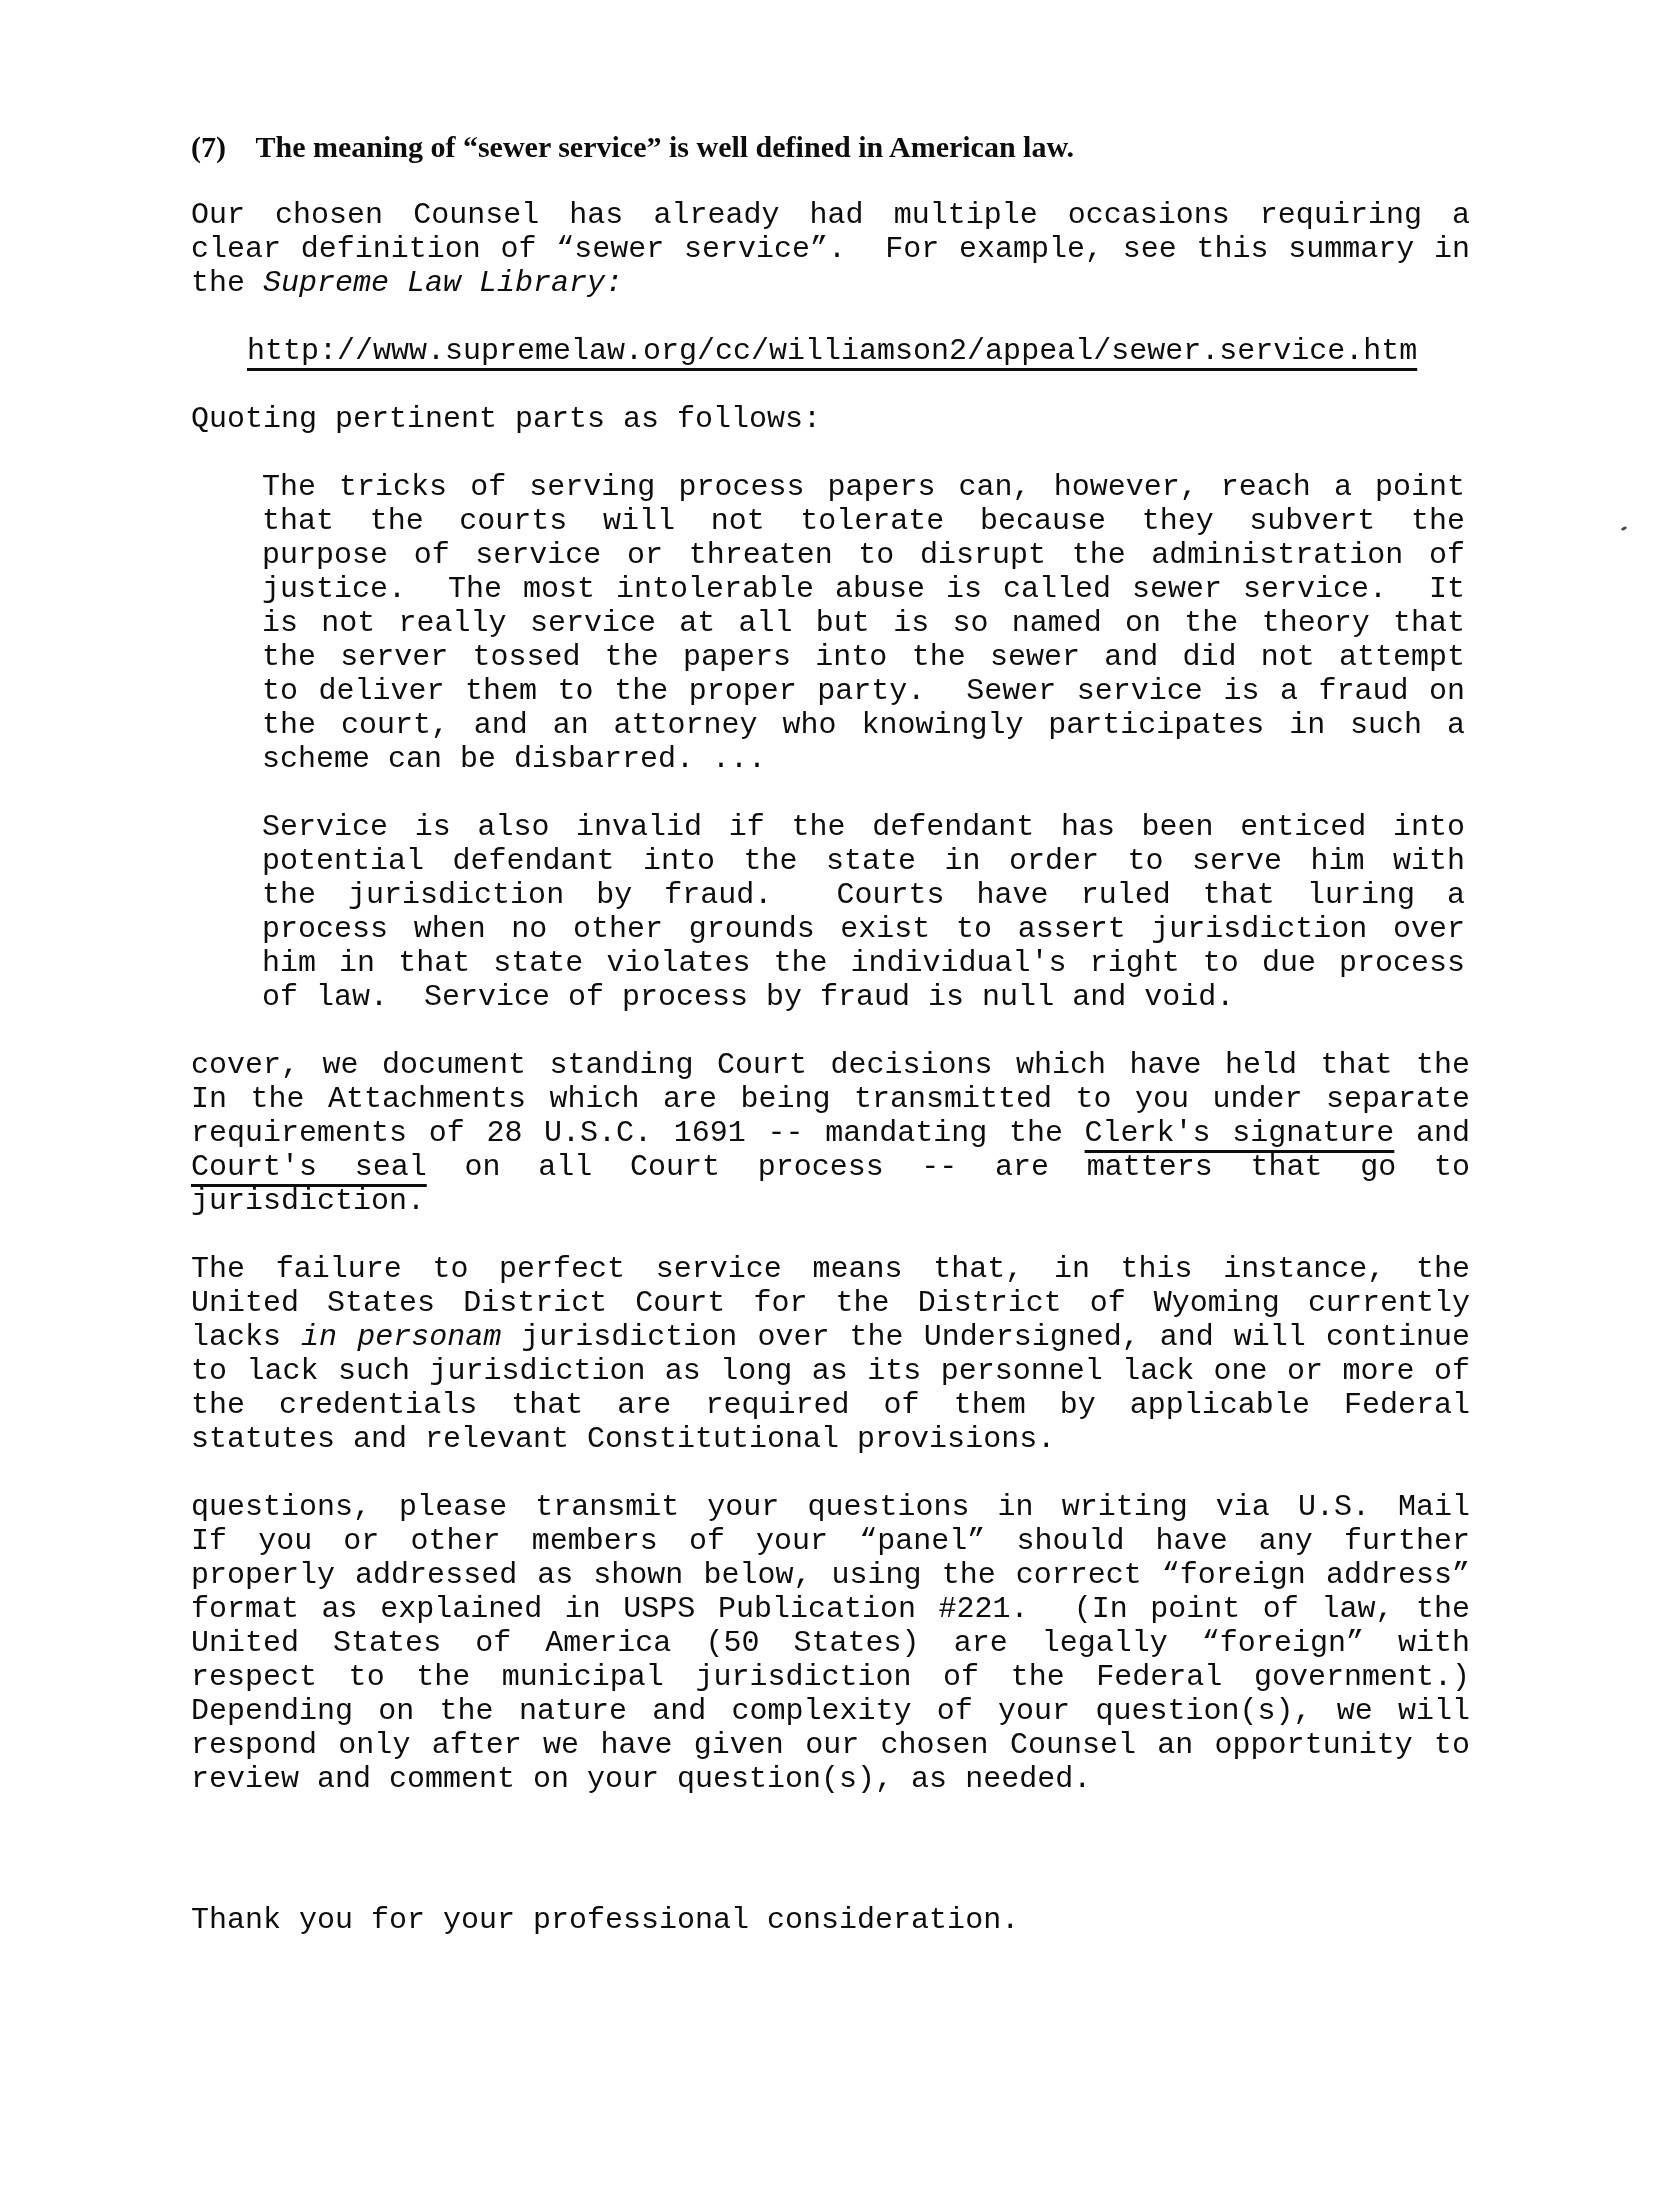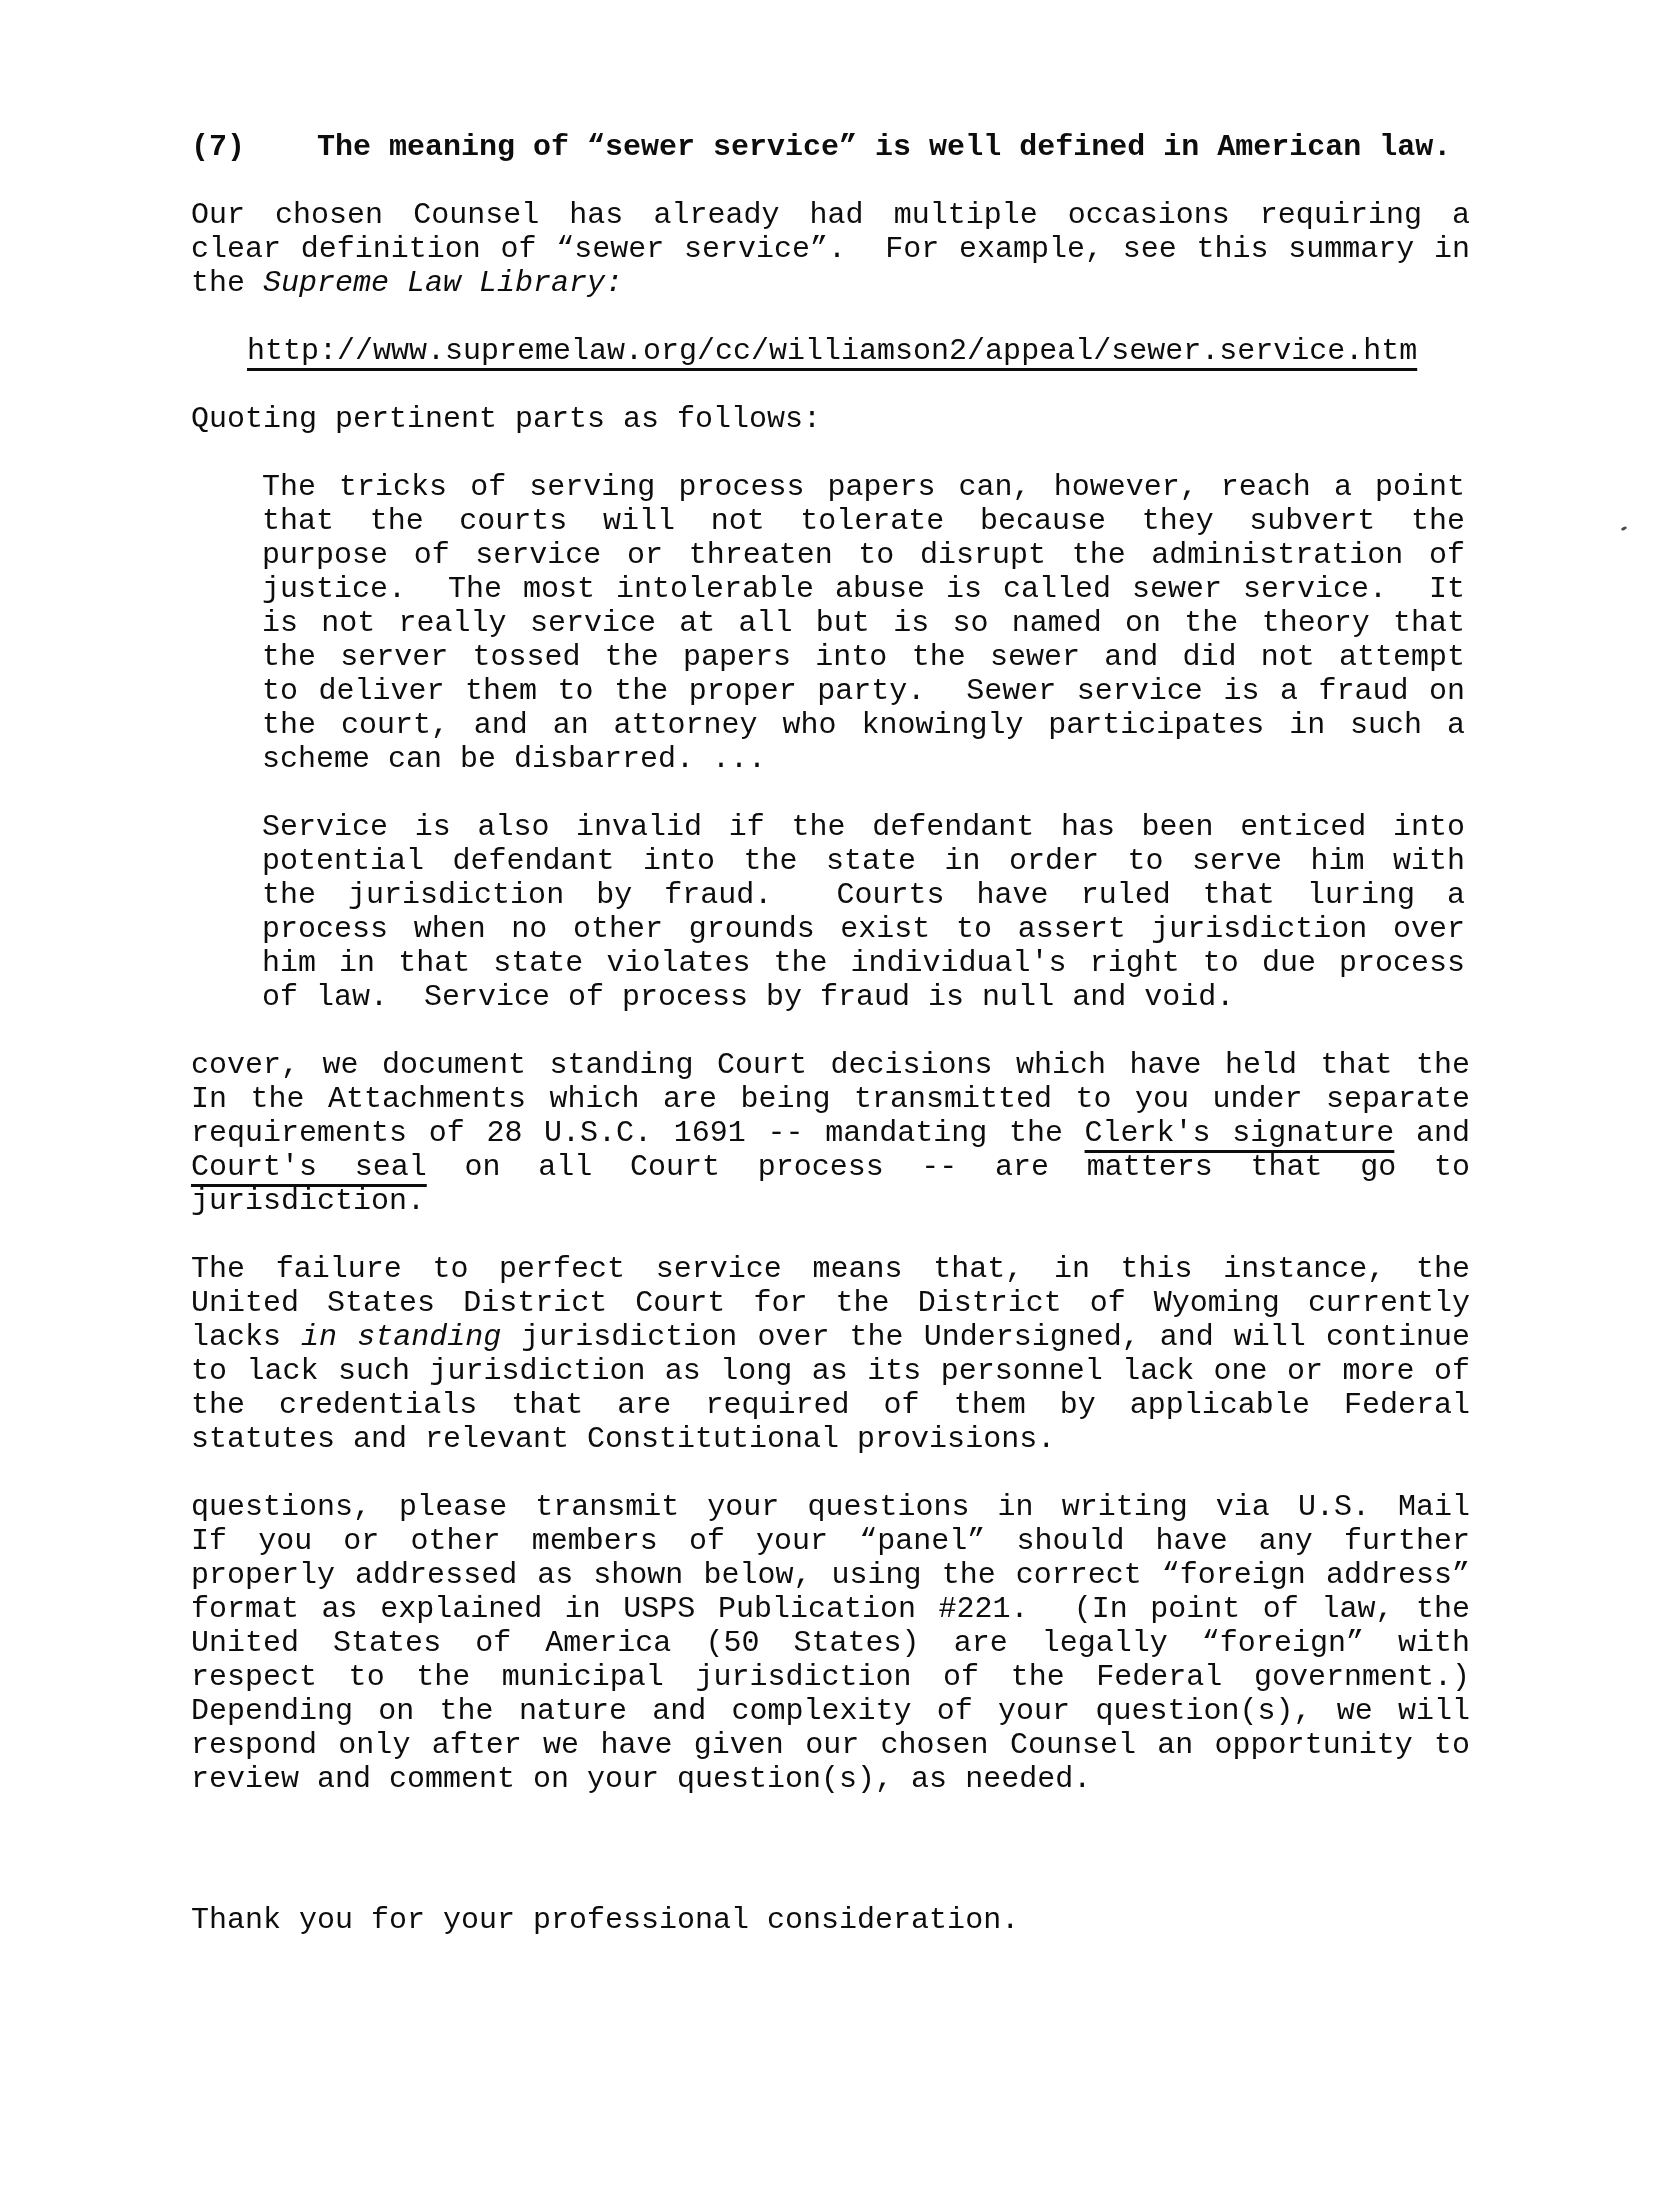--- a/index.html
+++ b/index.html
@@ -14,21 +14,21 @@
   }
   .content {
     position: absolute;
     left: 191px;
     top: 130px;
     width: 1279px;
     font-size: 30px;
     line-height: 34px;
   }
   .block { margin-top: 34px; }
-  .block:first-child { margin-top: 0; }
+  .block:first-child { margin-top: 0; font-family: Liberation Serif, serif; }
   .heading { font-weight: bold; }
   .quote { margin-left: 71px; width: 1203px; }
   .url { margin-left: 56px; }
   .closing { margin-top: 107px; }
   .line {
     white-space: pre-wrap;
     text-align: justify;
     text-align-last: justify;
   }
   .line.last {
@@ -94,21 +94,21 @@
       <div class="block para">
         <div class="line"><span class="">cover, we document standing Court decisions which have held that the</span></div>
         <div class="line"><span class="">In the Attachments which are being transmitted to you under separate</span></div>
         <div class="line"><span class="">requirements of 28 U.S.C. 1691 -- mandating the </span><span class="u">Clerk's signature</span><span class=""> and</span></div>
         <div class="line"><span class="u">Court's seal</span><span class=""> on all Court process -- are matters that go to</span></div>
         <div class="line last"><span class="">jurisdiction.</span></div>
       </div>
       <div class="block para">
         <div class="line"><span class="">The failure to perfect service means that, in this instance, the</span></div>
         <div class="line"><span class="">United States District Court for the District of Wyoming currently</span></div>
-        <div class="line"><span class="">lacks </span><span class="i">in standing</span><span class=""> jurisdiction over the Undersigned, and will continue</span></div>
+        <div class="line"><span class="">lacks </span><span class="i">in personam</span><span class=""> jurisdiction over the Undersigned, and will continue</span></div>
         <div class="line"><span class="">to lack such jurisdiction as long as its personnel lack one or more of</span></div>
         <div class="line"><span class="">the credentials that are required of them by applicable Federal</span></div>
         <div class="line last"><span class="">statutes and relevant Constitutional provisions.</span></div>
       </div>
       <div class="block para">
         <div class="line"><span class="">questions, please transmit your questions in writing via U.S. Mail</span></div>
         <div class="line"><span class="">If you or other members of your “panel” should have any further</span></div>
         <div class="line"><span class="">properly addressed as shown below, using the correct “foreign address”</span></div>
         <div class="line"><span class="">format as explained in USPS Publication #221.  (In point of law, the</span></div>
         <div class="line"><span class="">United States of America (50 States) are legally “foreign” with</span></div>

